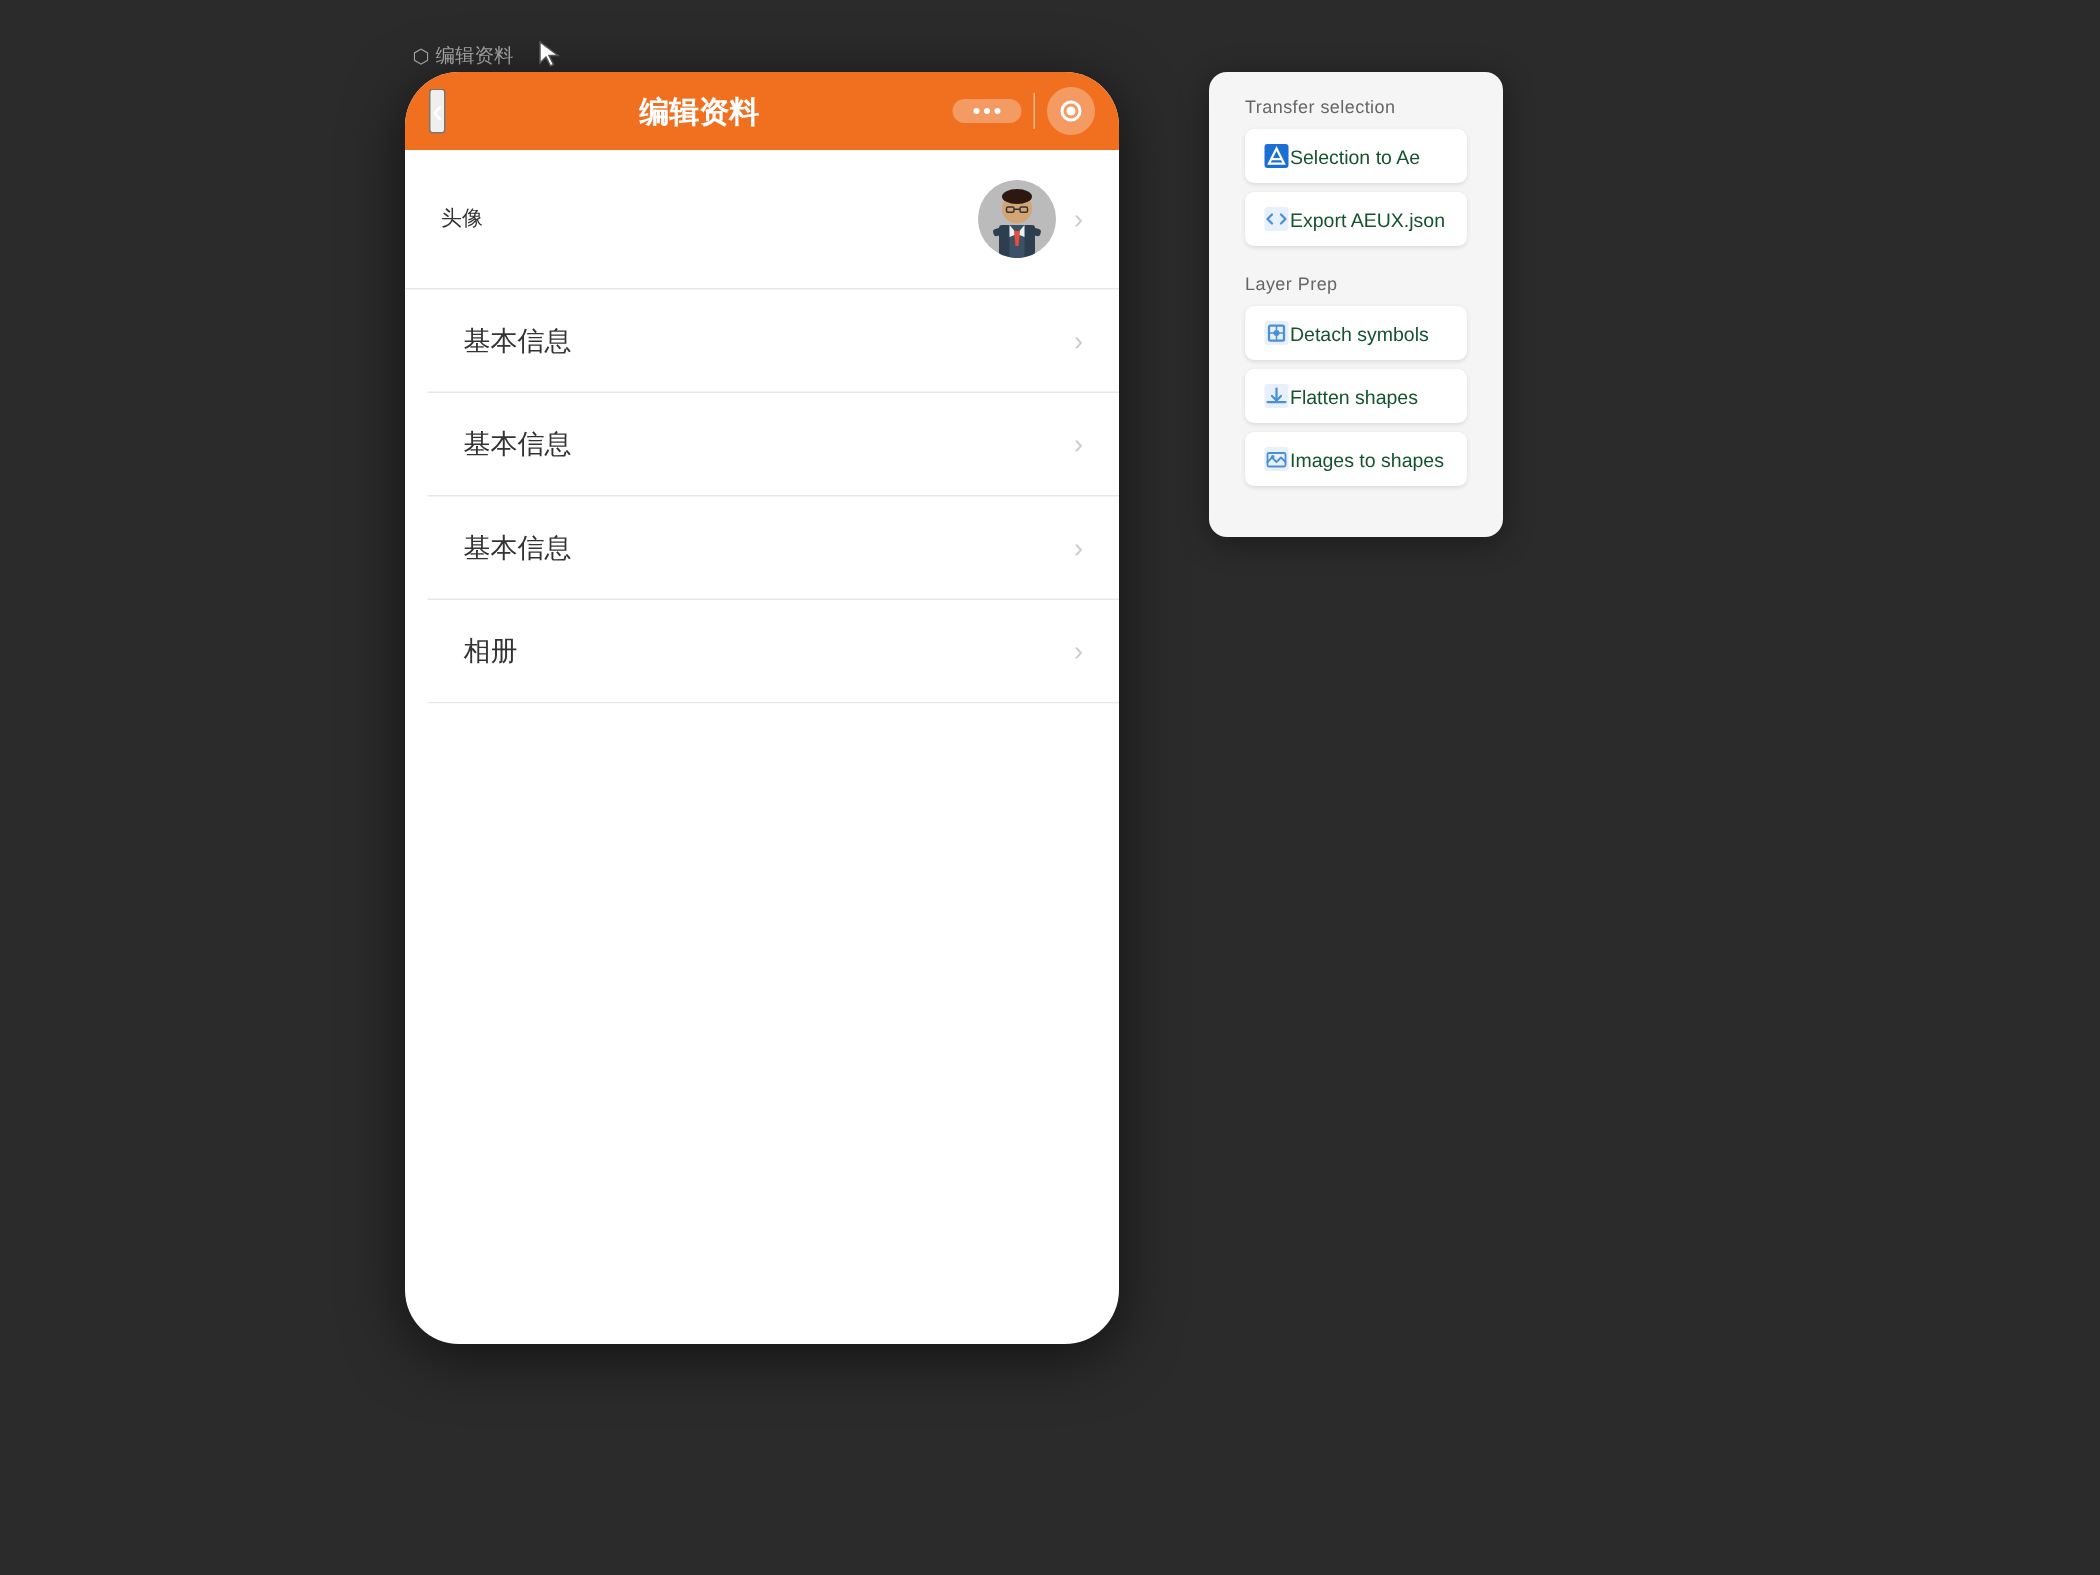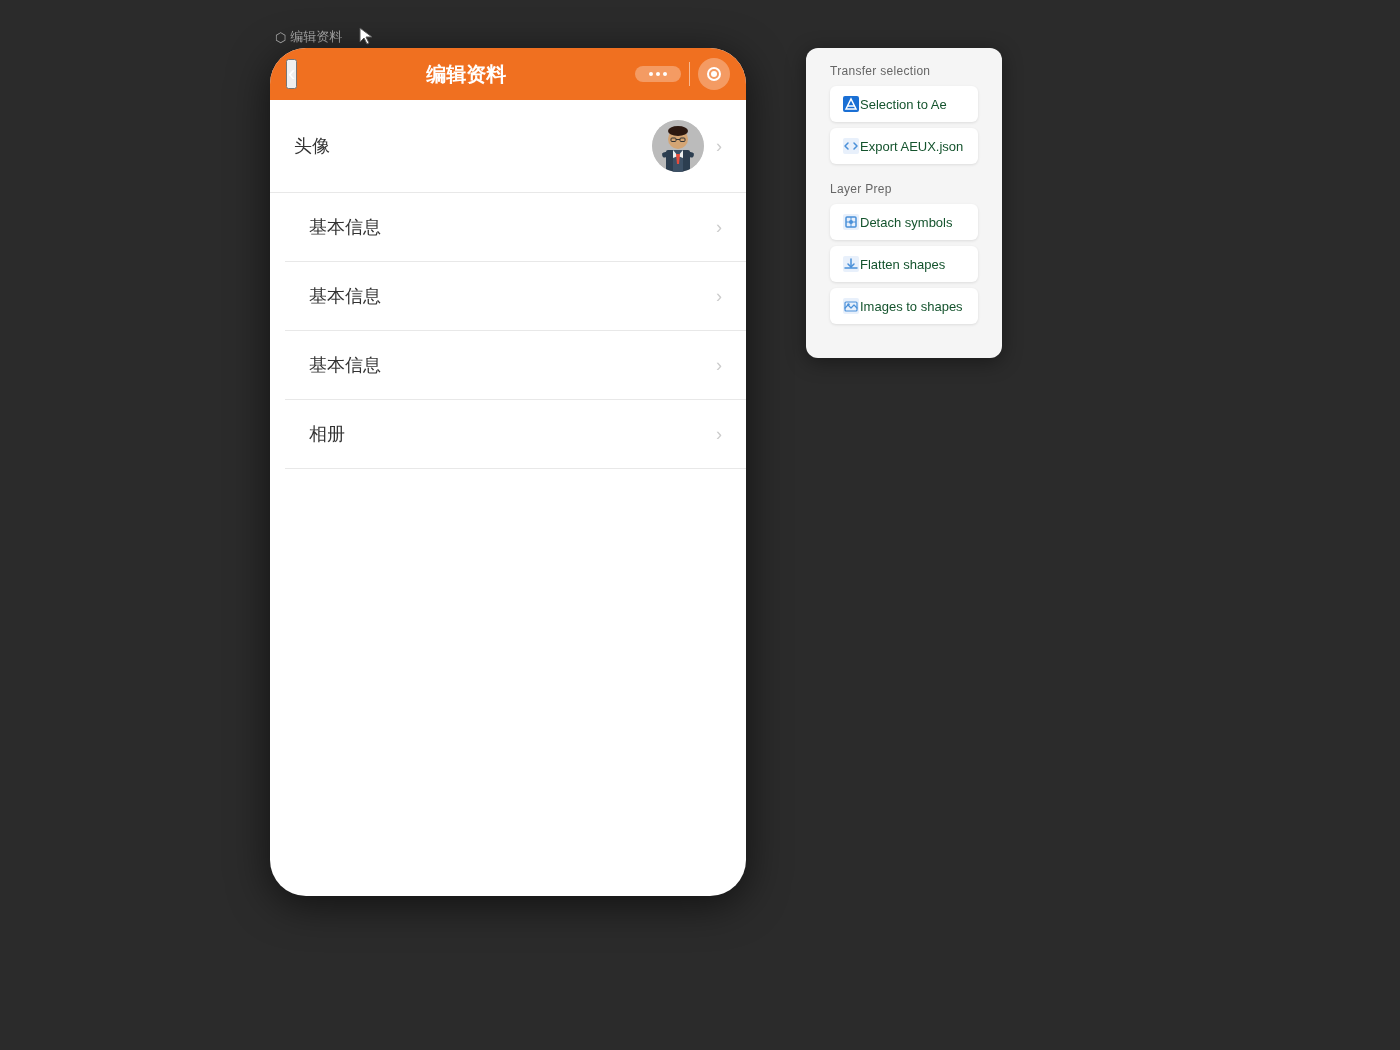--- a/index.html
+++ b/index.html
@@ -191,21 +191,21 @@
     
     .profile-row {
       display: flex;
       align-items: center;
       justify-content: space-between;
       padding: 20px 24px;
       border-bottom: 1px solid #e8e8e8;
     }
 
     .profile-label {
-      font-size: 18px;
+      font-size: 14px;
       color: #333;
       font-weight: 400;
     }
 
     .profile-right {
       display: flex;
       align-items: center;
       gap: 12px;
     }
 

